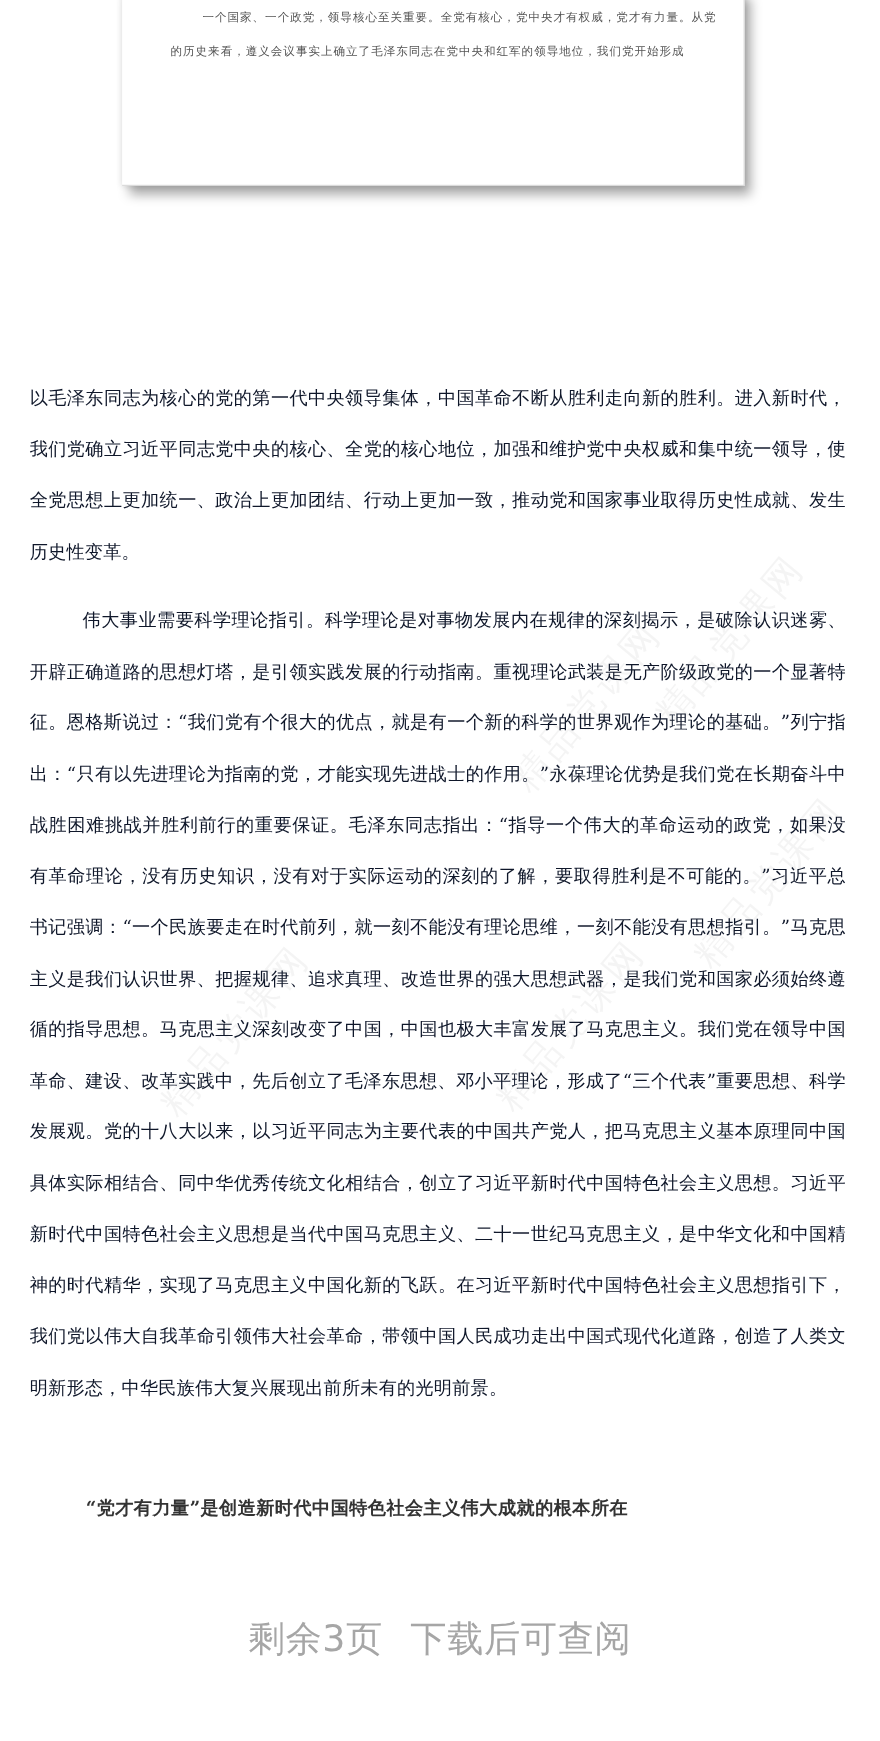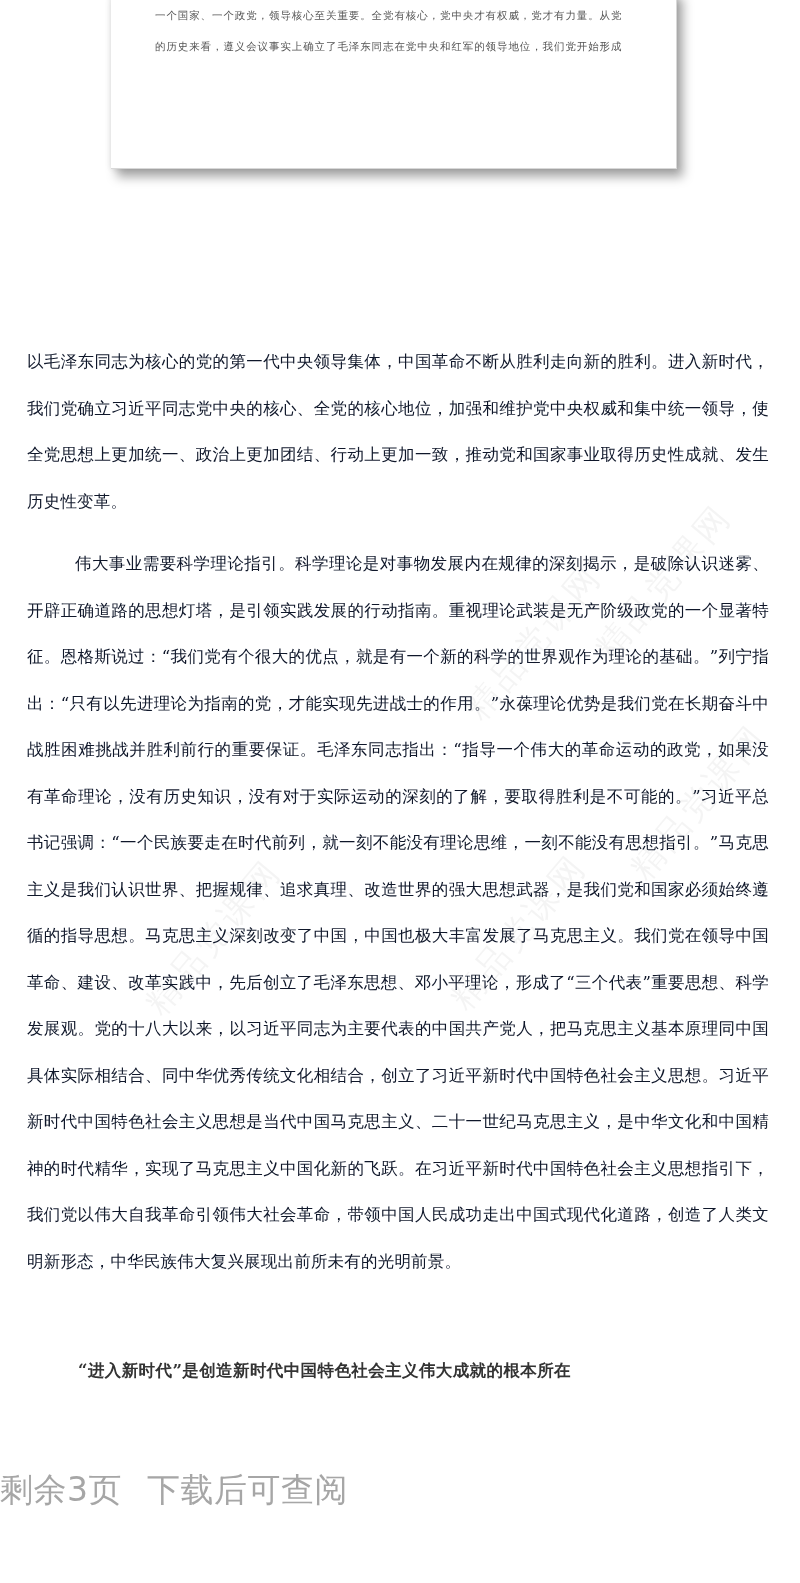--- a/index.html
+++ b/index.html
@@ -30,21 +30,21 @@
     .page-card .line {
       position: absolute;
       left: 44px;
       width: 480px;
       font-size: 10.5px;
       letter-spacing: 0.9px;
       color: #555;
       white-space: nowrap;
       overflow: hidden;
     }
-    .page-card .l1 { top: 19px; }
+    .page-card .l1 { top: 19px; margin-left: 29px; }
     .page-card .l2 { top: 50px; }
 
     
     .doc {
       position: absolute;
       left: 27px;
       width: 742px;
       top: 339px;
     }
     .para {
@@ -64,21 +64,21 @@
       font-size: 16.5px;
       font-weight: bold;
       color: #333;
       letter-spacing: 0.4px;
     }
     .more-banner {
       position: absolute;
       left: 0;
       width: 800px;
       top: 1468px;
-      text-align: left;
+      text-align: center;
       font-family: "DejaVu Sans", "Liberation Sans", sans-serif;
       font-size: 33px;
       color: #a6a6a6;
       letter-spacing: 0.5px;
       word-spacing: 14px;
     }
     .watermark {
       position: absolute;
       font-family: "DejaVu Sans", "Liberation Sans", sans-serif;
       font-size: 34px;
@@ -102,15 +102,15 @@
 <div class="watermark" style="left:585px; top:640px;">精品党课网</div>
 <div class="watermark" style="left:620px; top:860px;">精品党课网</div>
 <div class="watermark" style="left:135px; top:995px;">精品党课网</div>
 <div class="watermark" style="left:440px; top:990px;">精品党课网</div>
 
 <div class="doc">
   <p class="para">以毛泽东同志为核心的党的第一代中央领导集体，中国革命不断从胜利走向新的胜利。进入新时代，我们党确立习近平同志党中央的核心、全党的核心地位，加强和维护党中央权威和集中统一领导，使全党思想上更加统一、政治上更加团结、行动上更加一致，推动党和国家事业取得历史性成就、发生历史性变革。</p>
   <p class="para indent">伟大事业需要科学理论指引。科学理论是对事物发展内在规律的深刻揭示，是破除认识迷雾、开辟正确道路的思想灯塔，是引领实践发展的行动指南。重视理论武装是无产阶级政党的一个显著特征。恩格斯说过：“我们党有个很大的优点，就是有一个新的科学的世界观作为理论的基础。”列宁指出：“只有以先进理论为指南的党，才能实现先进战士的作用。”永葆理论优势是我们党在长期奋斗中战胜困难挑战并胜利前行的重要保证。毛泽东同志指出：“指导一个伟大的革命运动的政党，如果没有革命理论，没有历史知识，没有对于实际运动的深刻的了解，要取得胜利是不可能的。”习近平总书记强调：“一个民族要走在时代前列，就一刻不能没有理论思维，一刻不能没有思想指引。”马克思主义是我们认识世界、把握规律、追求真理、改造世界的强大思想武器，是我们党和国家必须始终遵循的指导思想。马克思主义深刻改变了中国，中国也极大丰富发展了马克思主义。我们党在领导中国革命、建设、改革实践中，先后创立了毛泽东思想、邓小平理论，形成了“三个代表”重要思想、科学发展观。党的十八大以来，以习近平同志为主要代表的中国共产党人，把马克思主义基本原理同中国具体实际相结合、同中华优秀传统文化相结合，创立了习近平新时代中国特色社会主义思想。习近平新时代中国特色社会主义思想是当代中国马克思主义、二十一世纪马克思主义，是中华文化和中国精神的时代精华，实现了马克思主义中国化新的飞跃。在习近平新时代中国特色社会主义思想指引下，我们党以伟大自我革命引领伟大社会革命，带领中国人民成功走出中国式现代化道路，创造了人类文明新形态，中华民族伟大复兴展现出前所未有的光明前景。</p>
 </div>
 
-<div class="heading">“进入新时代”是创造新时代中国特色社会主义伟大成就的根本所在</div>
+<div class="heading">“党才有力量”是创造新时代中国特色社会主义伟大成就的根本所在</div>
 
 <div class="more-banner">剩余3页 下载后可查阅</div>
 
 </body></html>

